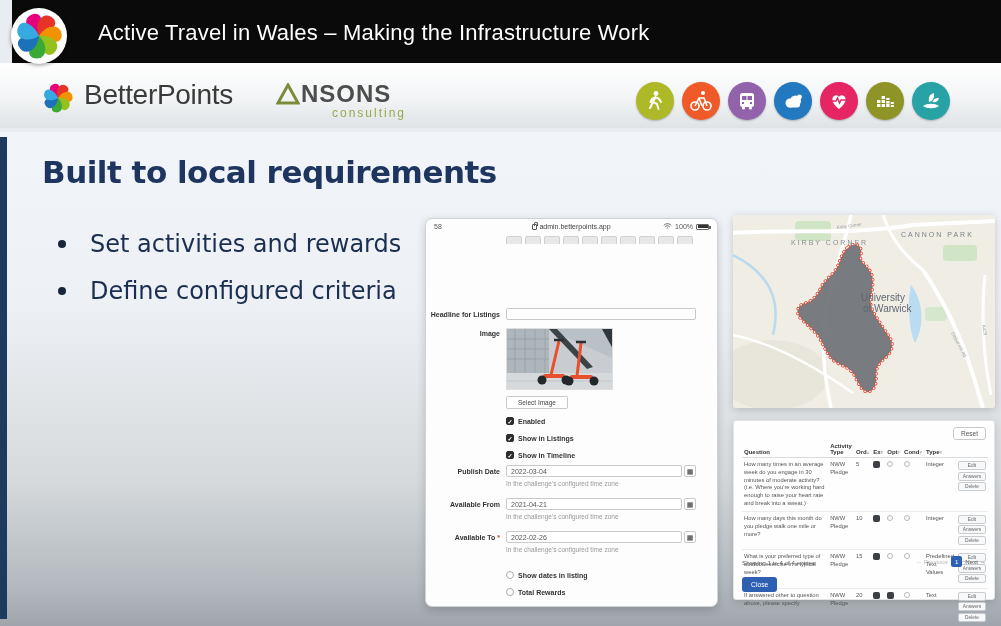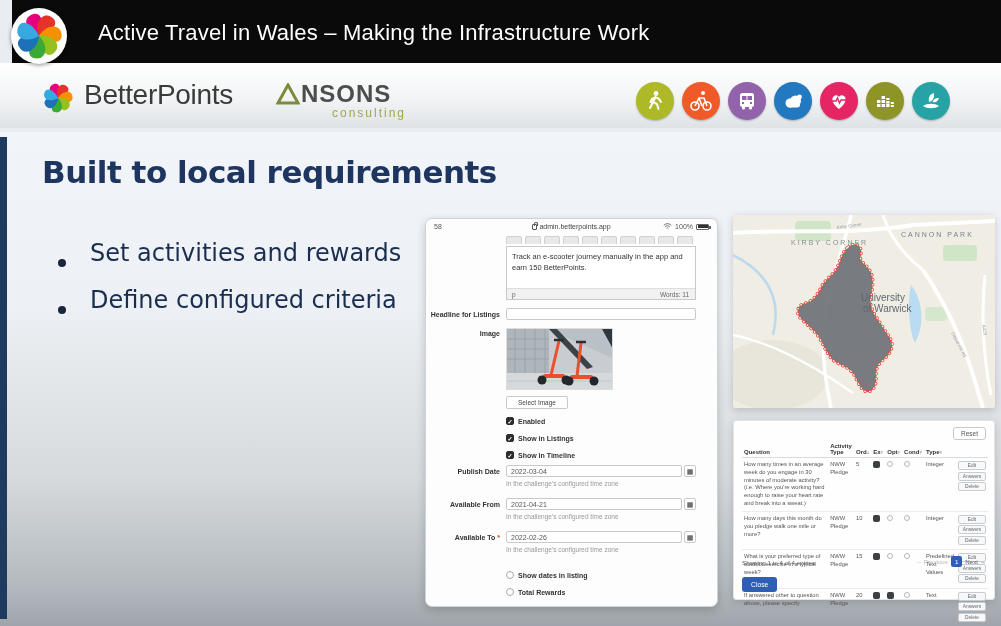--- a/index.html
+++ b/index.html
@@ -31,21 +31,21 @@
           justify-content:center; box-shadow:0 1px 2px rgba(0,0,0,.25); }
   .circ svg { width:24px; height:24px; }
 
   
   .slide { position:absolute; left:0; top:132px; width:1001px; height:494px;
            background:linear-gradient(#f1f4f8 0%, #edf0f4 35%, #d6dadd 70%, #b3b9be 92%, #9fa5aa 100%); }
   .stripe { position:absolute; left:0; top:5px; width:7px; height:482px; background:#1d3a5f; }
   .slide h1 { position:absolute; left:42px; top:22px; font-family:"DejaVu Sans",sans-serif;
               font-weight:700; font-size:31px; color:#1e3560; letter-spacing:-.5px; }
   .bullets { position:absolute; left:58px; top:88px; list-style:none; }
-  .bullets li { height:47px; display:flex; align-items:flex-end; }
+  .bullets li { height:47px; display:flex; align-items:center; }
   .dot { width:8px; height:8px; border-radius:50%; background:#17263d; margin-right:24px; flex:none; }
   .btxt { font-family:"DejaVu Sans",sans-serif; font-size:24px; color:#1a2e4f; }
 
   .more-videos { position:absolute; left:12px; top:412px; background:rgba(42,44,46,.88);
                  border:1px solid rgba(255,255,255,.12); border-radius:3px; color:#fff;
                  font-size:19px; letter-spacing:.5px; padding:10px 17px; cursor:pointer;
                  font-family:"Liberation Sans",sans-serif; }
 
   
   .tablet { position:absolute; left:425px; top:86px; width:293px; height:389px; background:#fdfdfd;
@@ -275,27 +275,20 @@
           <b></b>
           <b></b>
           <b></b>
           <b></b>
           <b></b>
           <b></b>
           <b></b>
           <b></b>
       </div>
 
-      <div class="editor">
-        <div class="etext">Track an e-scooter journey manually in the app and earn 150 BetterPoints.</div>
-        <div class="efoot">
-          <span class="ep">p</span>
-          <span class="ew">Words: 11</span>
-        </div>
-      </div>
 
       <span class="flabel" style="left:4px; top:92px;">Headline for Listings</span>
       <div class="finput" style="top:89px;"></div>
 
       <span class="flabel" style="left:4px; top:111px;">Image</span>
       <div class="imgbox">
         <svg viewBox="0 0 107 62" width="107" height="62">
           <rect width="107" height="62" fill="#c9cdd1"></rect>
           <rect x="0" y="0" width="42" height="44" fill="#aeb6bc"></rect>
           <path d="M0 10 h42 M0 20 h42 M0 30 h42 M8 0 v44 M18 0 v44 M28 0 v44 M38 0 v44" stroke="#9aa3aa" stroke-width="1"></path>

